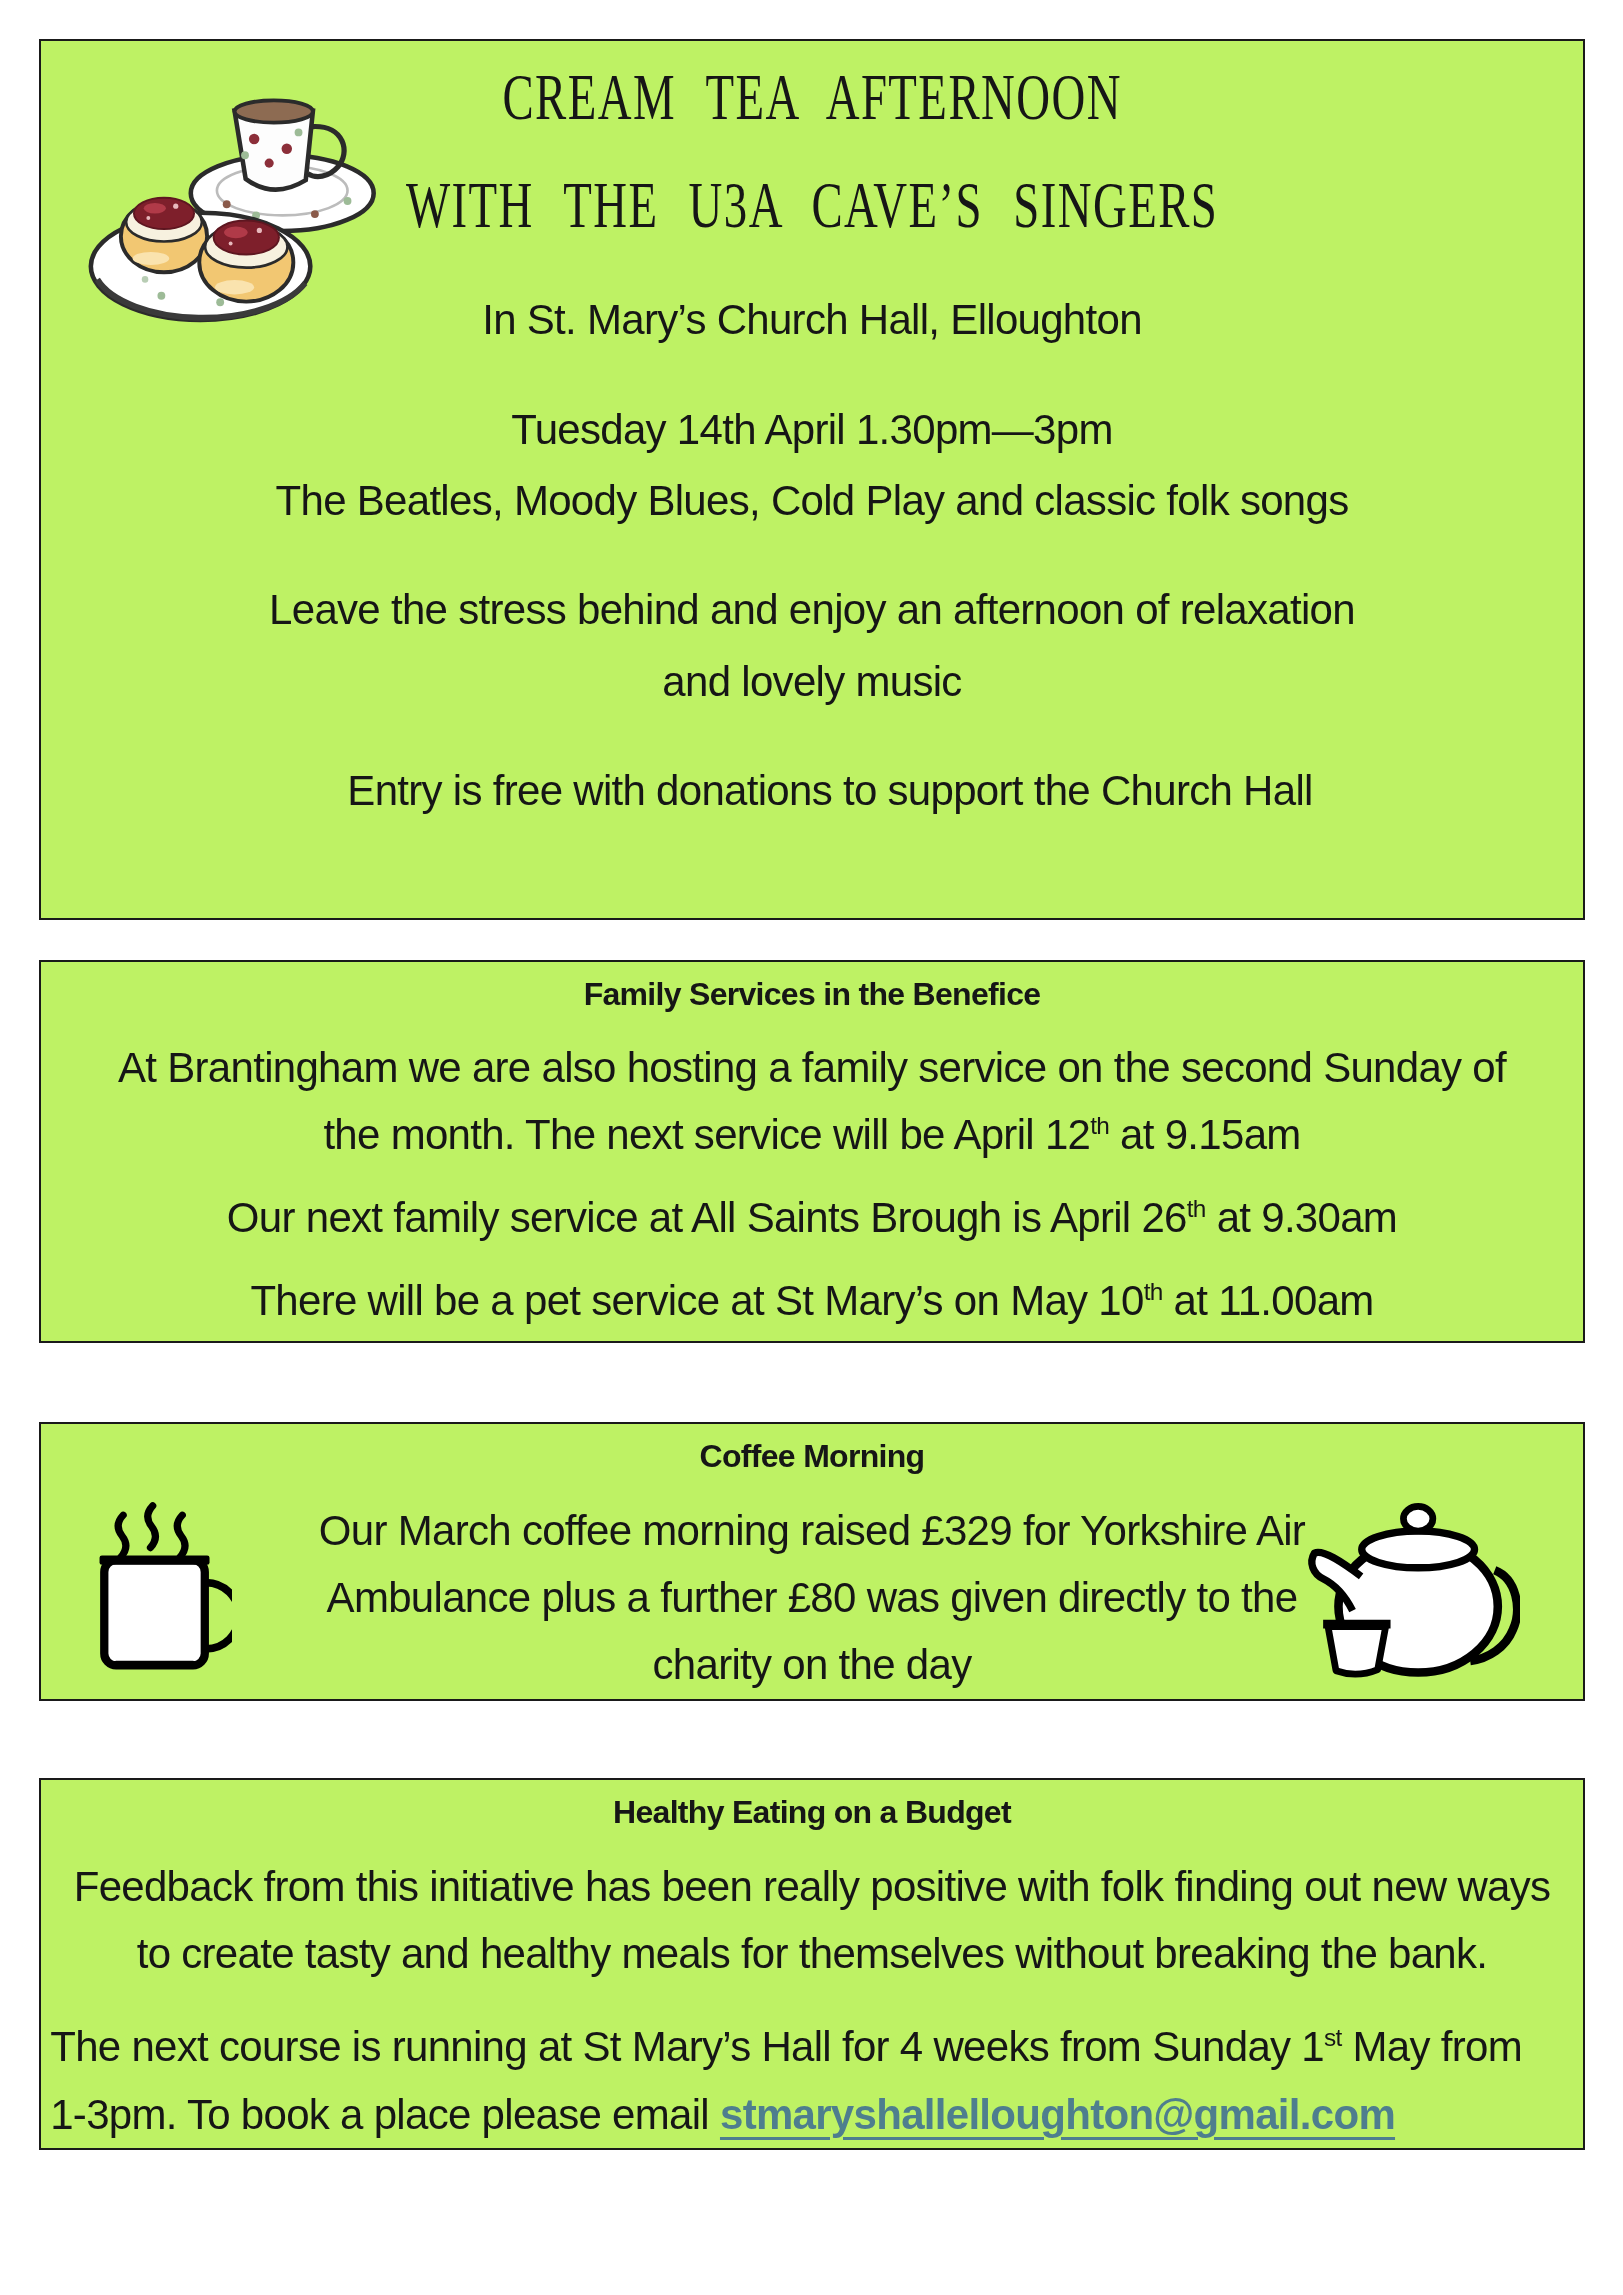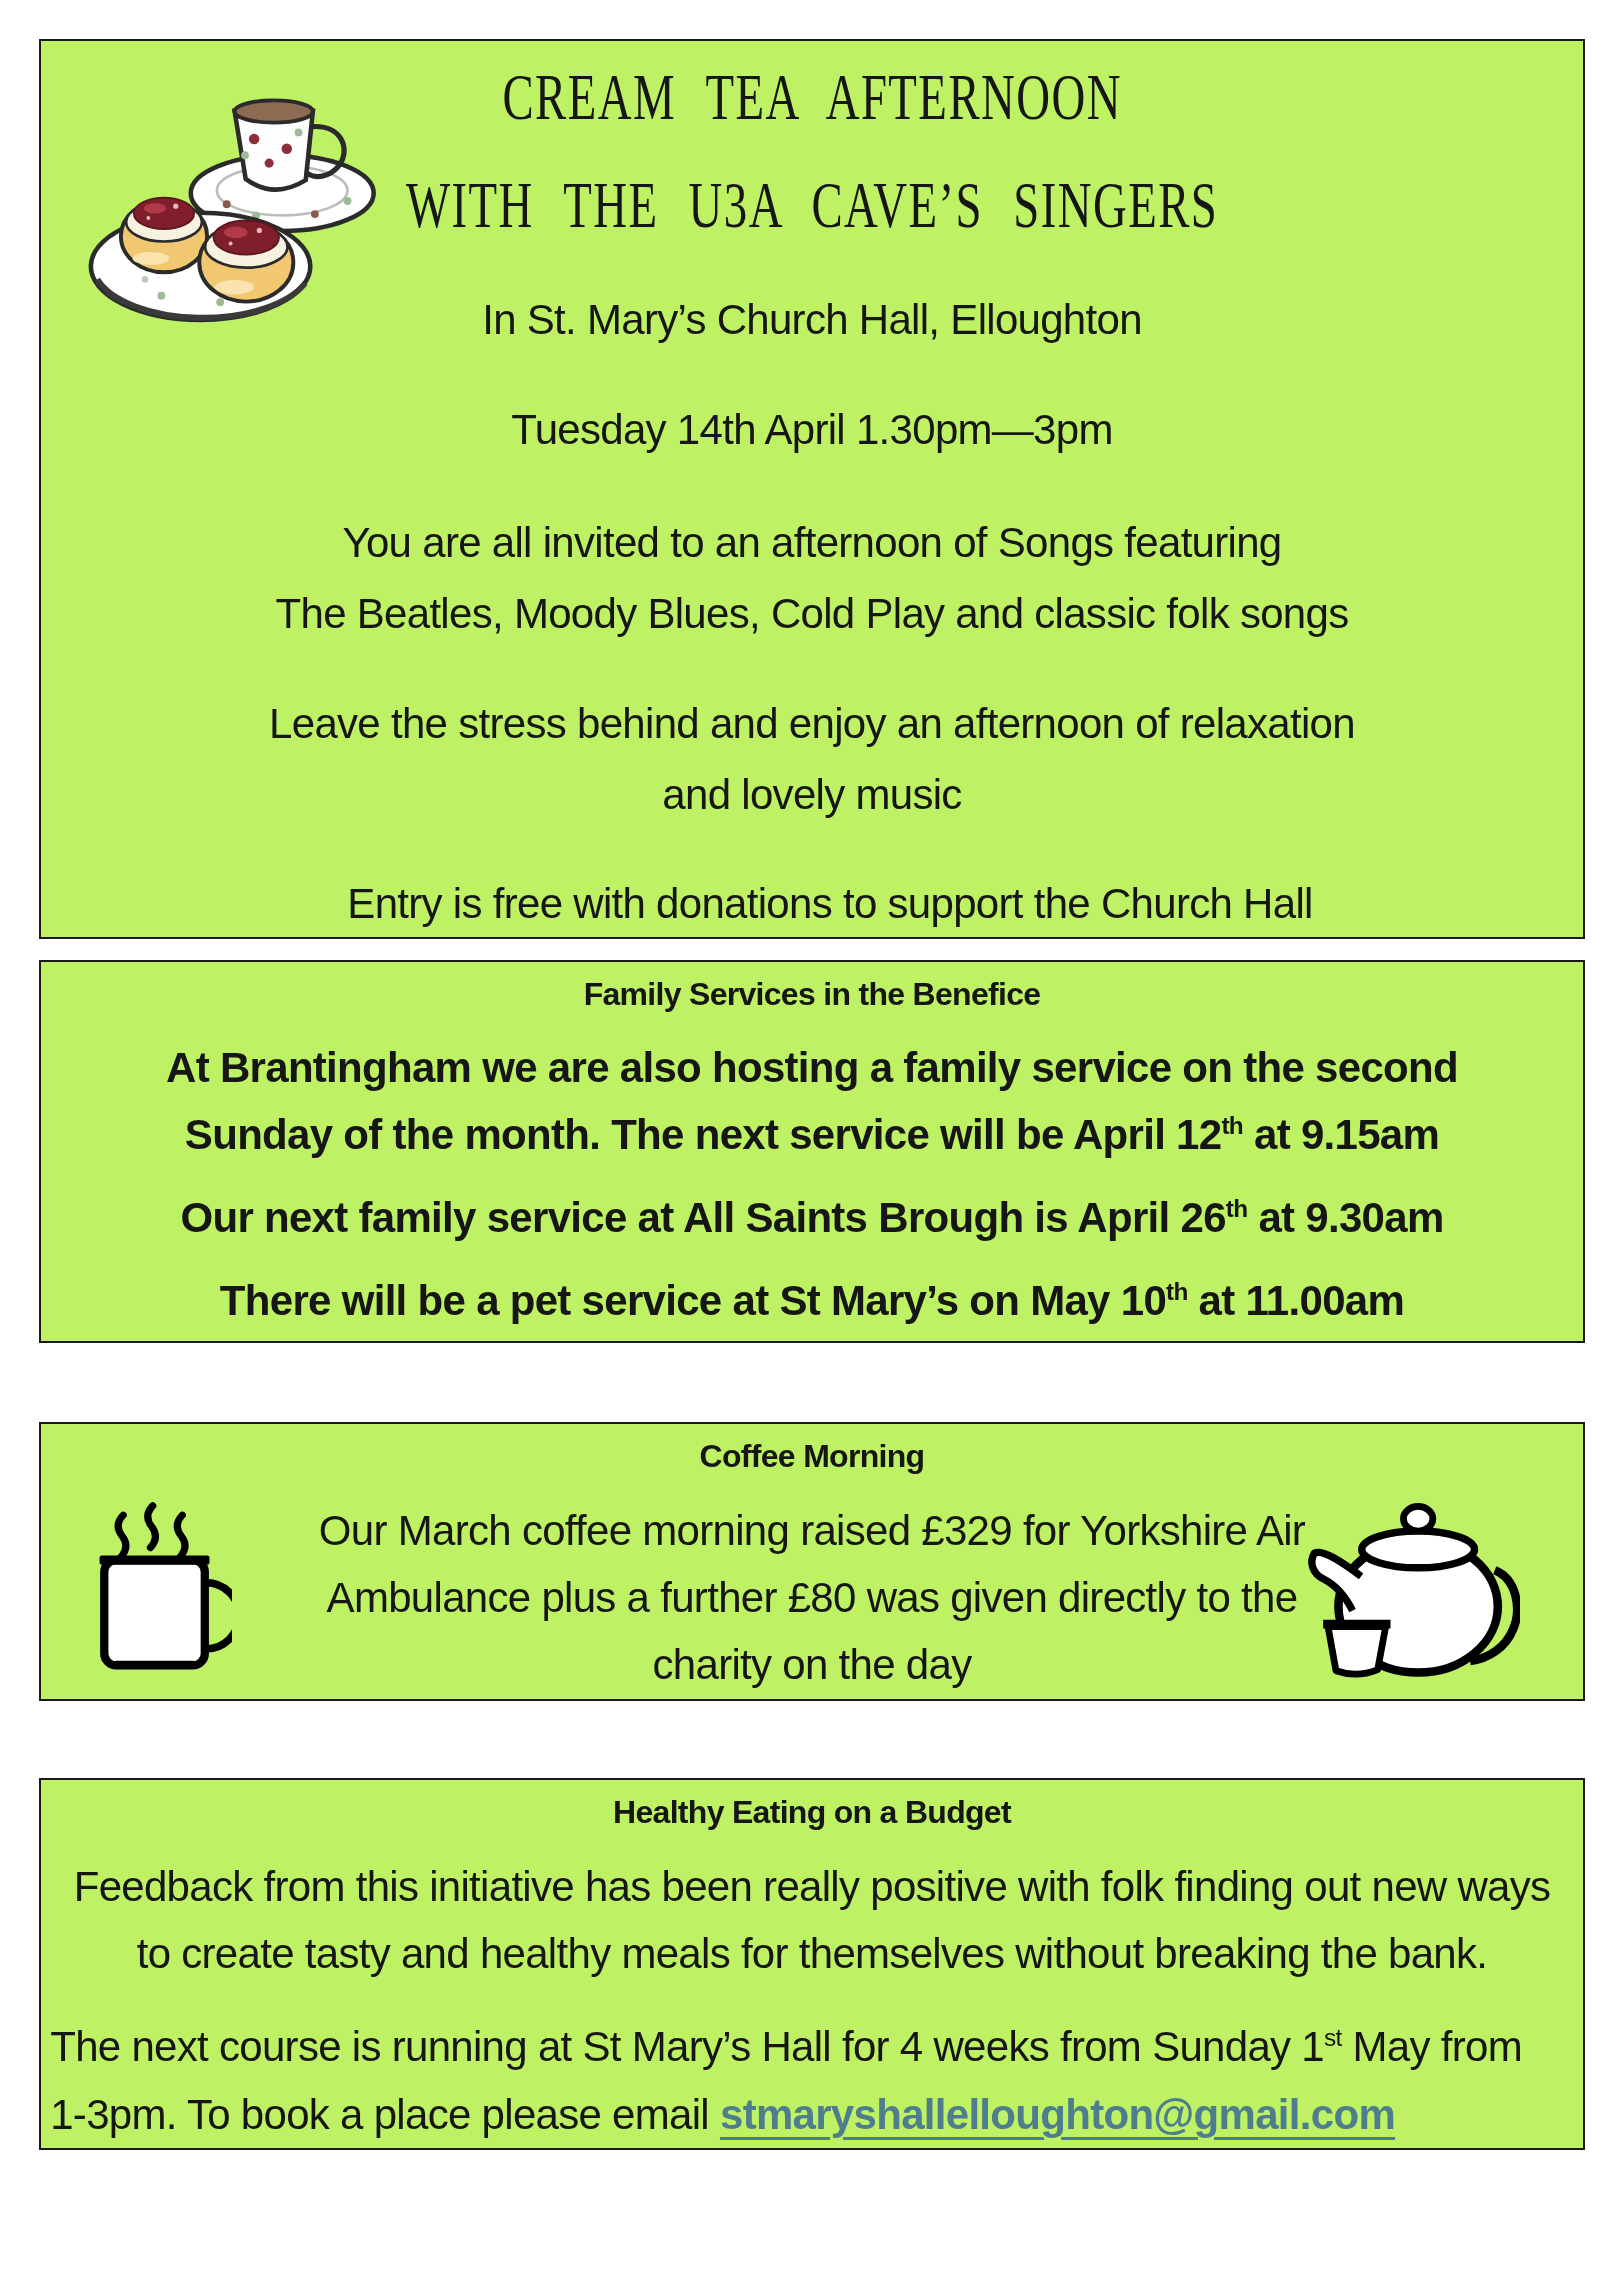--- a/index.html
+++ b/index.html
@@ -45,21 +45,21 @@
   .inv2  { margin-top: 3.9px; }
   .rel1  { margin-top: 42px; }
   .rel2  { margin-top: 3.9px; }
   .entry { margin-top: 42px; padding-left: 36px; }
 
   .heading {
     font-size: 32px; font-weight: bold;
     letter-spacing: -0.7px; line-height: 1.3;
     margin: 11.8px 0 0;
   }
-  .fs-para { max-width: 1439px; margin: 18.3px auto 0; font-weight: bold; }
+  .fs-para { max-width: 1439px; margin: 18.3px auto 0; }
   .fs-para + .fs-para { margin-top: 15.7px; }
   sup { font-size: 58%; vertical-align: super; line-height: 0; }
 
   .cm-body { max-width: 1021px; margin: 19.6px auto 0; }
   .icon-abs { position: absolute; }
   .mug-icon    { left: 55px;  top: 60px;  width: 136px; height: 196px; }
   .teapot-icon { right: 63px; top: 69px; width: 216px; height: 190px; }
 
   .he-para1 { max-width: 1485px; margin: 19.6px auto 0; }
   .he-para2 { text-align: left; margin: 26px 19.6px 0 9.2px; }
@@ -125,21 +125,20 @@
         <circle cx="48" cy="37" r="3" fill="#e8b9bd"></circle>
       <ellipse cx="54" cy="104" rx="30" ry="11" fill="#fae3ae"></ellipse>
     </g>
   </svg>
 
   <p class="serif-line t1"><span class="serif-inner">CREAM TEA AFTERNOON</span></p>
   <p class="serif-line t2"><span class="serif-inner">WITH THE U3A CAVE’S SINGERS</span></p>
 
   <p class="sans loc">In St. Mary’s Church Hall, Elloughton</p>
   <p class="sans date">Tuesday 14th April 1.30pm—3pm</p>
-  <p class="sans inv1">You are all invited to an afternoon of Songs featuring</p>
   <p class="sans inv2">The Beatles, Moody Blues, Cold Play and classic folk songs</p>
   <p class="sans rel1">Leave the stress behind and enjoy an afternoon of relaxation</p>
   <p class="sans rel2">and lovely music</p>
   <p class="sans entry">Entry is free with donations to support the Church Hall</p>
 </section>
 
 <section class="box" id="box2">
   <p class="heading">Family Services in the Benefice</p>
 
   <p class="sans fs-para"><span>At Brantingham we are also hosting a family service on the second Sunday of the month. The next service will be April 12</span><sup>th</sup><span> at 9.15am</span></p>

